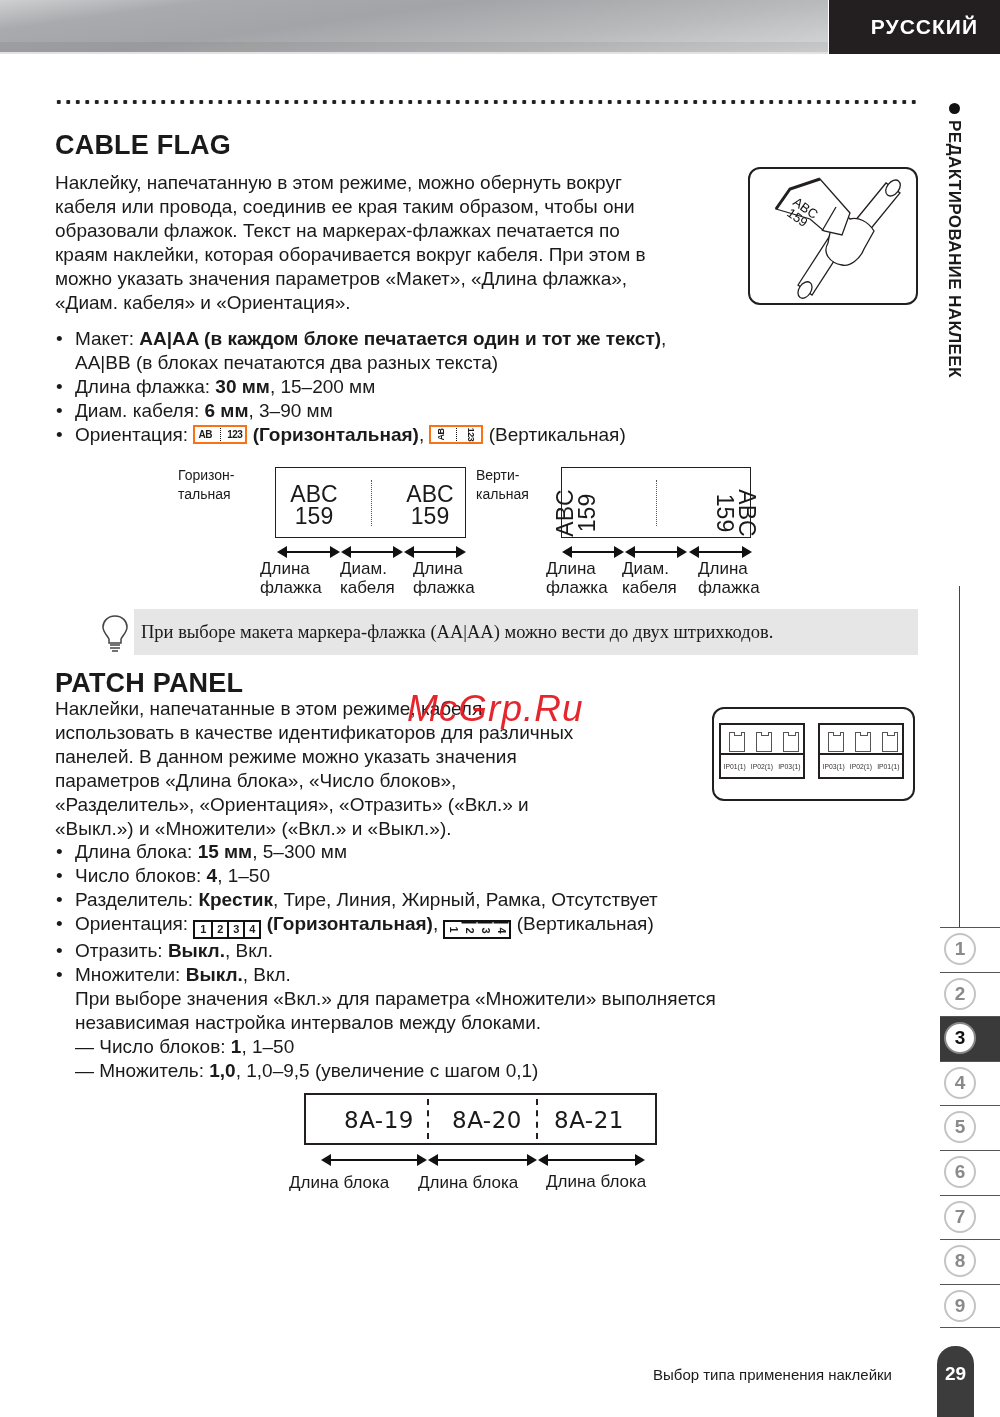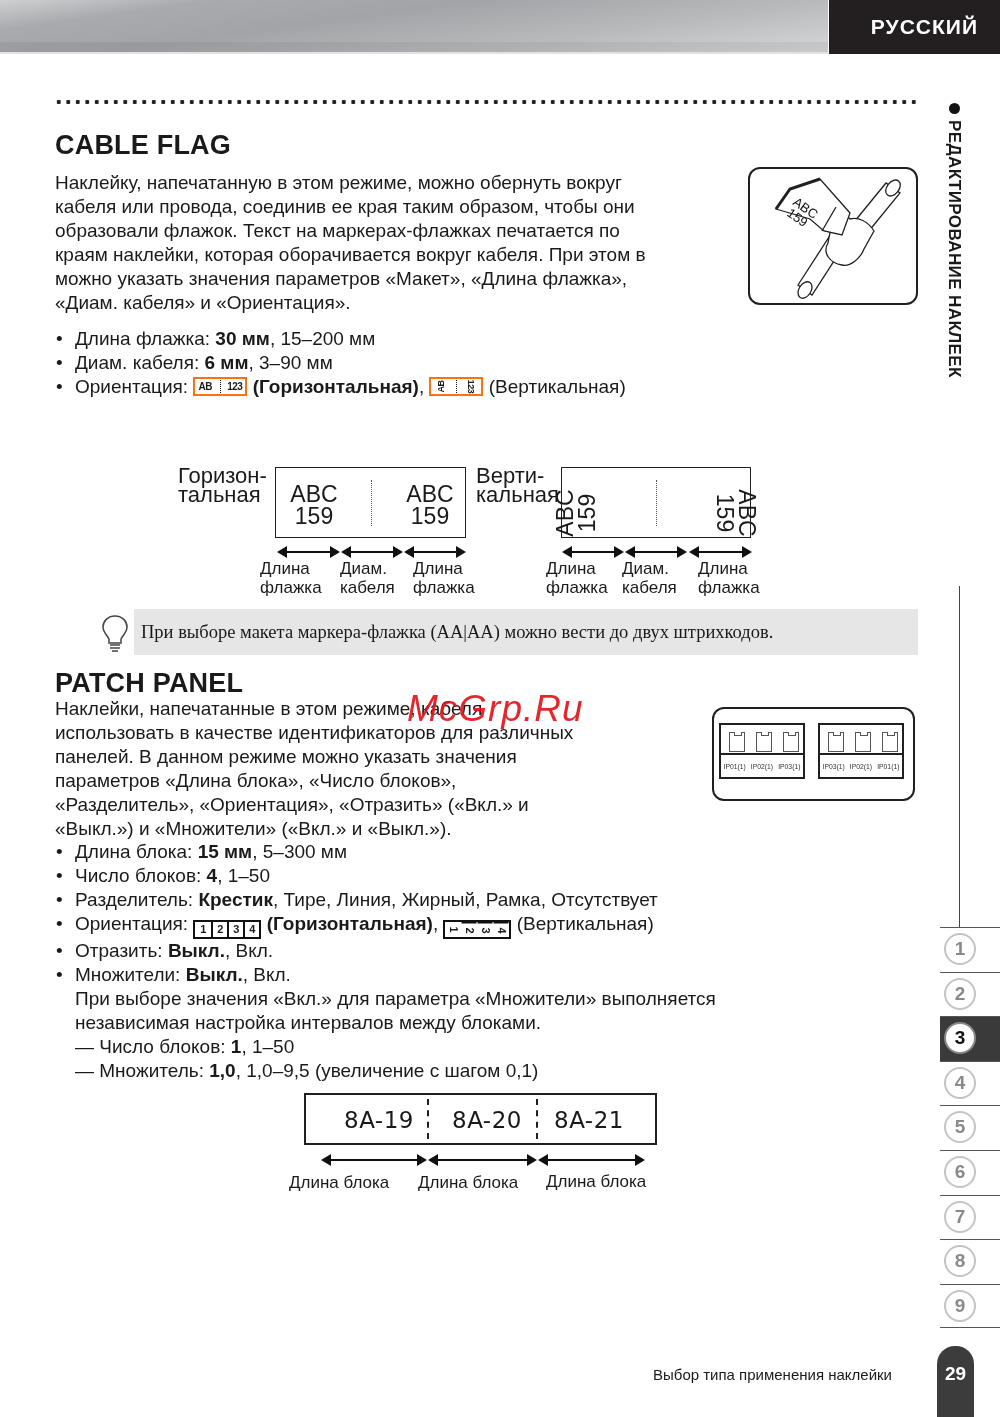--- a/index.html
+++ b/index.html
@@ -51,21 +51,21 @@
 
   .seg-icon { display: inline-block; vertical-align: -3px; height: 19px; border: 2px solid #111; display: inline-flex; }
   .seg-icon span { width: 16px; height: 15px; border-left: 2px solid #111; font-size: 11px; font-weight: bold; line-height: 15px; text-align: center; }
   .seg-icon span:first-child { border-left: none; }
   .seg-v span { transform: none; }
 
   
   .img-box { position: absolute; border: 2px solid #231f20; border-radius: 12px; background: #fff; }
 
   
-  .diagram-label { position: absolute; font-size: 22px; line-height: 19px; }
+  .diagram-label { position: absolute; font-size: 14px; line-height: 19px; }
   .label-box { position: absolute; border: 1.5px solid #231f20; background: #fff; }
   .dash-v { position: absolute; border-left: 1.5px dotted #555; }
   .abc { position: absolute; font-size: 23px; line-height: 22px; text-align: center; }
   .arrow { position: absolute; height: 12px; }
   .arrow .shaft { position: absolute; left: 6px; right: 6px; top: 5px; height: 2px; background: #111; }
   .arrow .hl { position: absolute; left: 0; top: 0; width: 0; height: 0; border-top: 6px solid transparent; border-bottom: 6px solid transparent; border-right: 10px solid #111; }
   .arrow .hr { position: absolute; right: 0; top: 0; width: 0; height: 0; border-top: 6px solid transparent; border-bottom: 6px solid transparent; border-left: 10px solid #111; }
   .cap { position: absolute; font-size: 17px; line-height: 19px; text-align: left; }
 
   .note-box {
@@ -149,20 +149,24 @@
       <path d="M26 40 L40 20 L70 10" stroke-width="3" fill="none"></path>
       <line x1="72" y1="62" x2="86" y2="38"></line>
     </g>
     <text x="42" y="35" font-size="13" transform="rotate(35 42 35)" fill="#111" font-family="Liberation Sans, sans-serif">ABC</text>
     <text x="36" y="46" font-size="13" transform="rotate(35 36 46)" fill="#111" font-family="Liberation Sans, sans-serif">159</text>
   </svg>
 </div>
 
 <div class="bullets" style="top:327px;">
   <div class="bullet">
+    <span>Макет: </span><b>AA|AA (в каждом блоке печатается один и тот же текст)</b><span>,</span>
+    <span class="cont">AA|BB (в блоках печатаются два разных текста)</span>
+  </div>
+  <div class="bullet">
     <span>Длина флажка: </span><b>30 мм</b><span>, 15–200 мм</span>
   </div>
   <div class="bullet">
     <span>Диам. кабеля: </span><b>6 мм</b><span>, 3–90 мм</span>
   </div>
   <div class="bullet">
     <span>Ориентация: </span><span class="orient-icon oi-h"><span class="l">AB</span><span class="mid"></span><span class="r">123</span></span>
     <b>(Горизонтальная)</b><span>, </span><span class="orient-icon oi-h oi-v"><span class="l">AB</span><span class="mid"></span><span class="r">123</span></span><span> (Вертикальная)</span>
   </div>
 </div>

